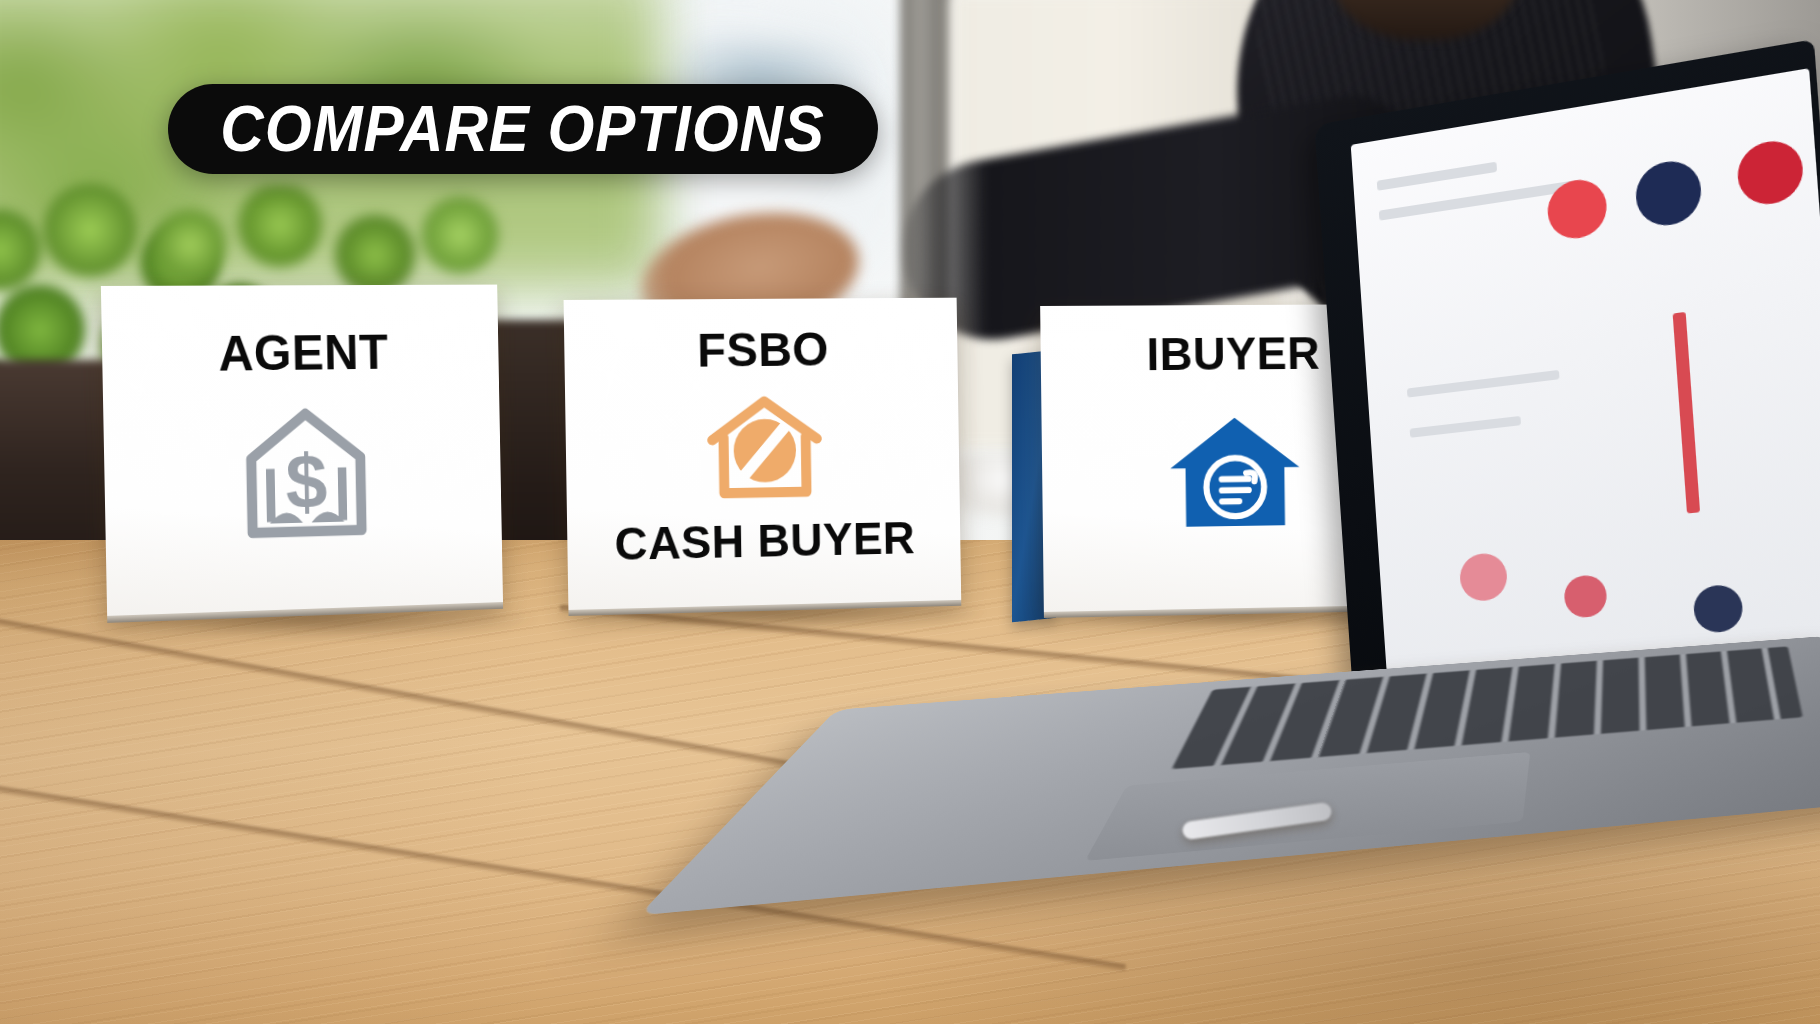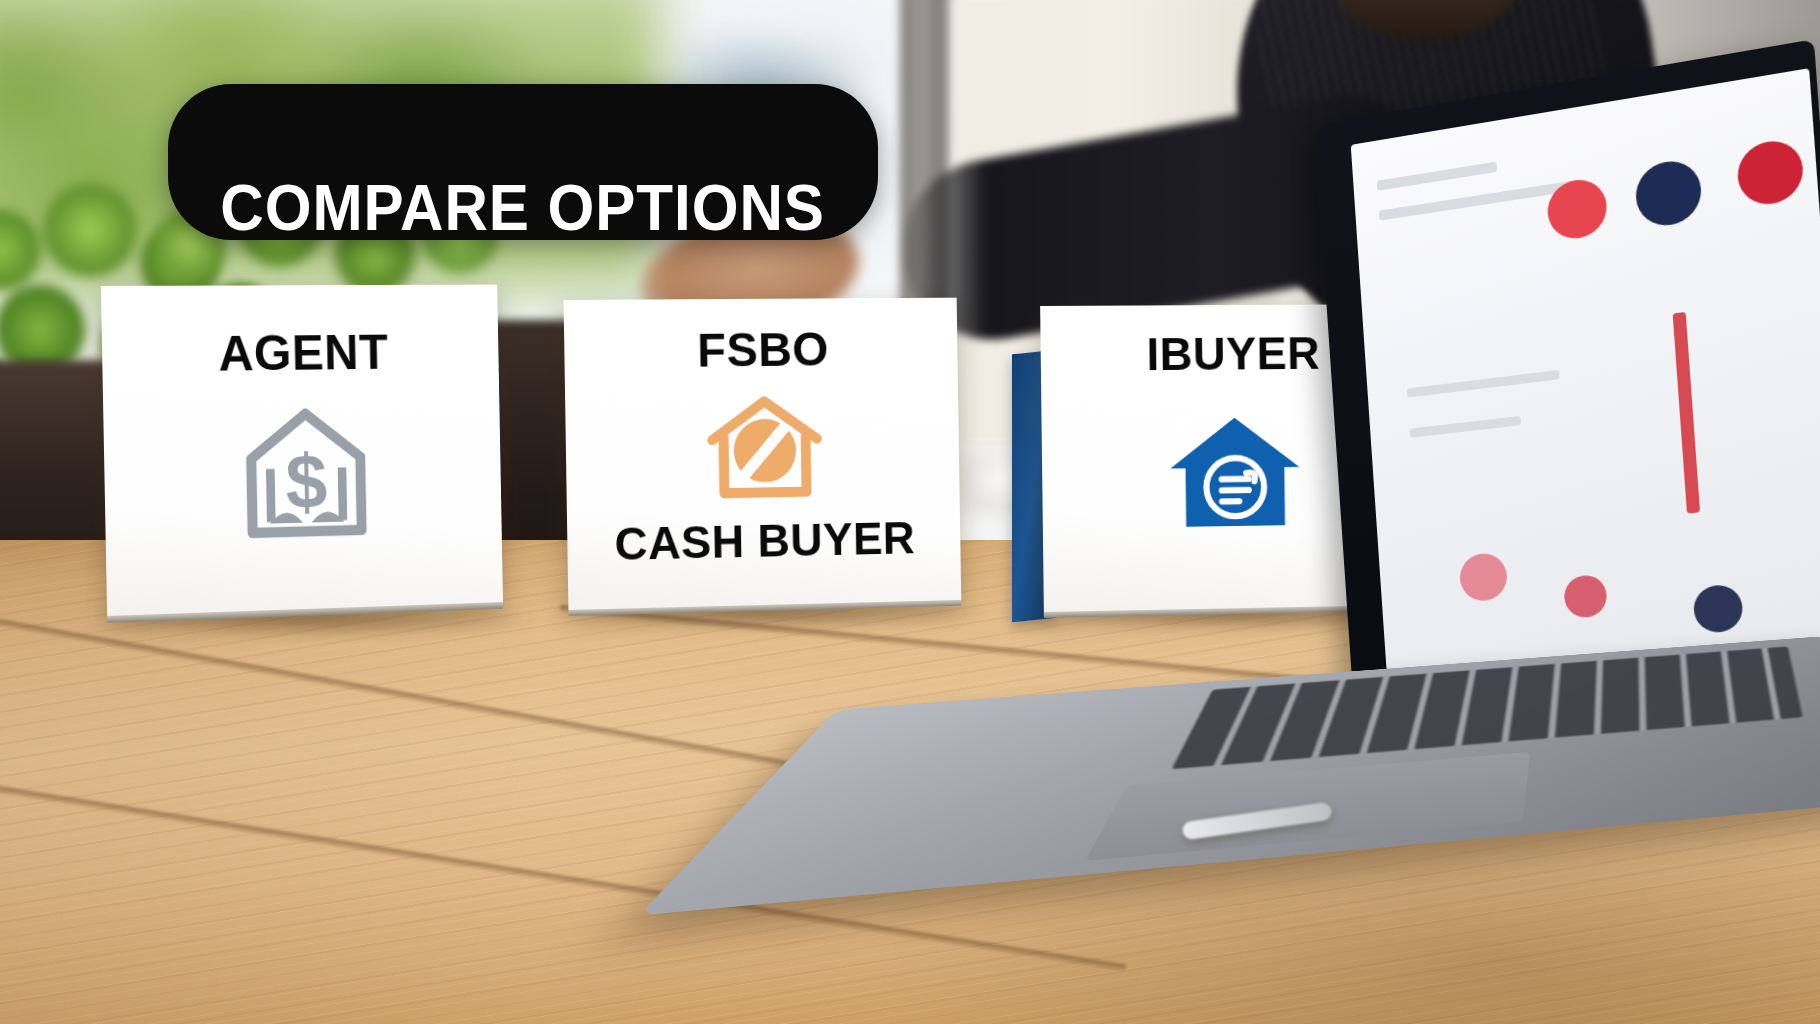--- a/index.html
+++ b/index.html
@@ -253,27 +253,28 @@
     background:
       radial-gradient(ellipse 900px 300px at 1500px 420px, rgba(70,45,20,.20) 0%, rgba(70,45,20,0) 70%),
       linear-gradient(90deg, rgba(120,80,40,.12) 0%, rgba(0,0,0,0) 30%);
     pointer-events: none;
   }
 
   
   .banner {
     position: absolute;
     left: 168px; top: 84px;
-    width: 710px; height: 156px;
+    width: 710px; height: 90px;
     background: #0b0b0b;
     border-radius: 63px;
     box-shadow: 0 6px 26px rgba(0,0,0,.35);
     display: flex;
-    align-items: flex-end;
+    align-items: center;
     justify-content: center;
+    font-style: italic;
   }
   .banner-text {
     color: #ffffff;
     font-family: "Liberation Sans Narrow", "Liberation Sans", sans-serif;
     font-weight: bold;
     font-size: 64px;
     letter-spacing: 1px;
     transform: scaleX(.94);
     white-space: nowrap;
     line-height: 1;

